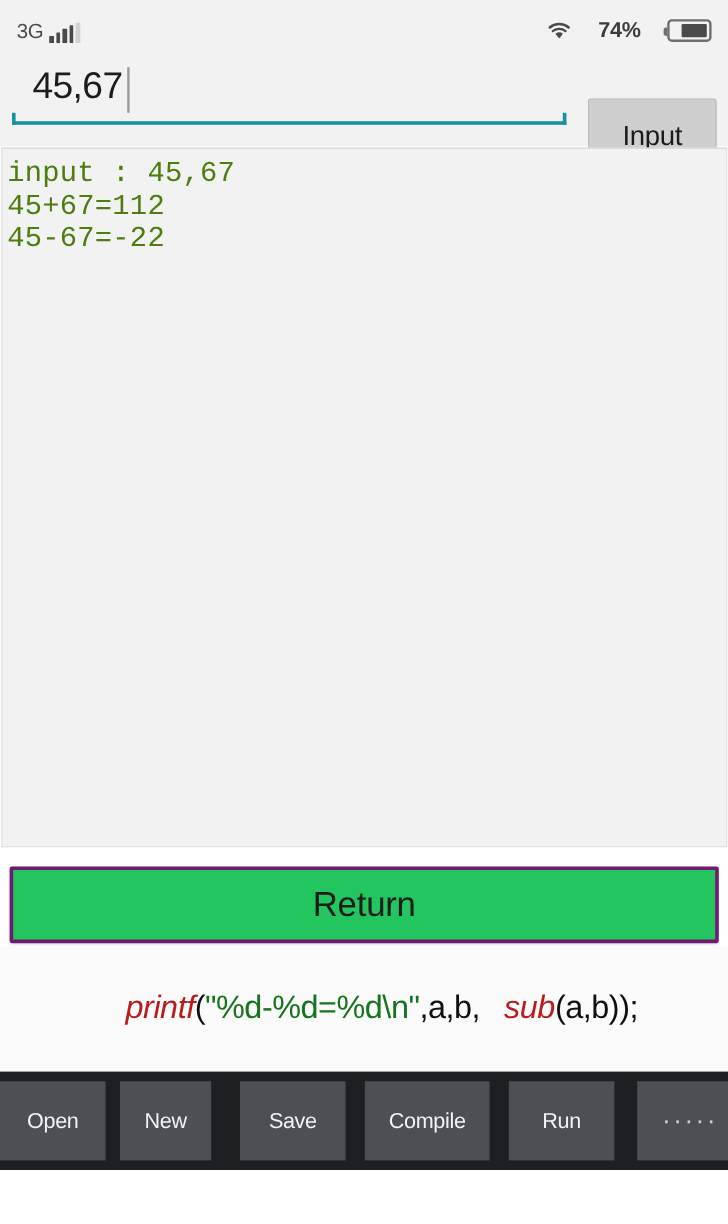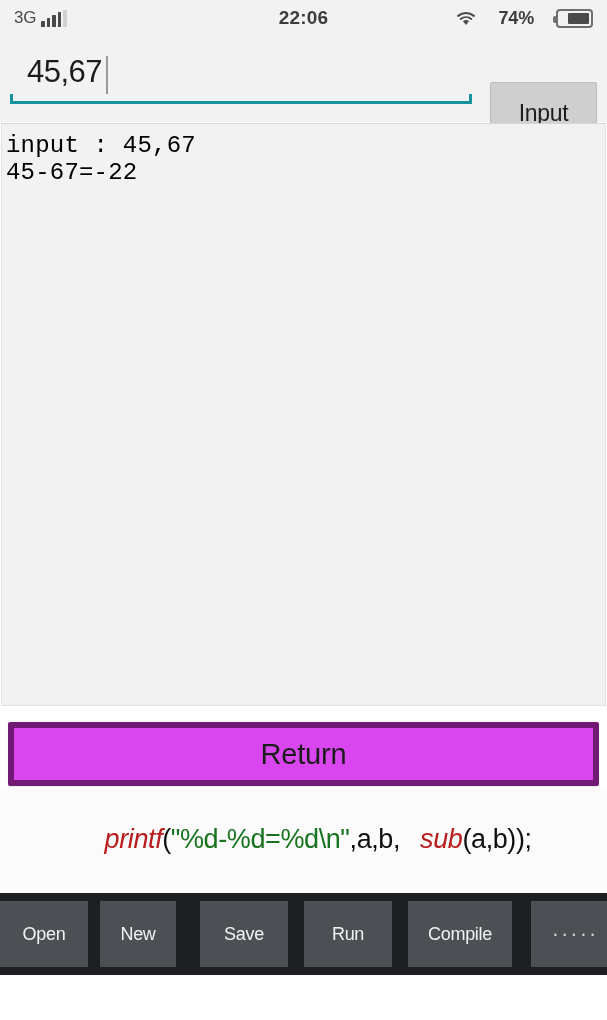--- a/index.html
+++ b/index.html
@@ -19,21 +19,21 @@
     background: #ffffff;
   }
 
   
   .status-bar {
     position: absolute;
     left: 0; top: 0;
     width: 607px; height: 36px;
     background: #f2f2f2;
     display: flex;
-    align-items: center;
+    align-items: flex-end;
     padding: 0 14px;
   }
   .status-left {
     display: flex;
     align-items: flex-end;
     gap: 5px;
     flex: 0 0 auto;
   }
   .net-label {
     font-size: 17px;
@@ -176,32 +176,32 @@
     background: #f2f2f2;
     border: 1px solid #e2e2e2;
     border-top-color: #d6d6d6;
     overflow: hidden;
     padding: 8px 0 0 4px;
   }
   .console-line {
     font-family: "Liberation Mono", monospace;
     font-size: 24px;
     line-height: 27px;
-    color: #000000;
+    color: #4d7c0f;
     white-space: pre;
     letter-spacing: 0.2px;
   }
 
   
   .return-button {
     position: absolute;
     left: 8px; top: 722px;
     width: 591px; height: 64px;
-    background: #d946ef;
-    border: 6px solid #701a75;
+    background: #22c55e;
+    border: 3px solid #701a75;
     border-radius: 2px;
     font-family: "Liberation Sans", sans-serif;
     font-size: 29px;
     color: #1c1c1c;
     letter-spacing: -0.2px;
     cursor: pointer;
     box-shadow: 0 1px 2px rgba(0,0,0,0.10);
   }
 
   
@@ -273,21 +273,20 @@
       <span class="net-label">3G</span>
       <span class="signal-bars">
         <i></i>
           <i></i>
           <i></i>
           <i></i>
           <i></i>
       </span>
     </div>
 
-    <div class="status-center">22:06</div>
 
     <div class="status-right">
       <span>
         <svg class="wifi-icon" viewBox="0 0 24 18" xmlns="http://www.w3.org/2000/svg">
           <path d="M12 16.2 L8.6 11.8 A5.6 5.6 0 0 1 15.4 11.8 Z" fill="#4a4a4a"></path>
           <path d="M3.4 6.1 A13.4 13.4 0 0 1 20.6 6.1" stroke="#4a4a4a" stroke-width="2.3" fill="none" stroke-linecap="round"></path>
           <path d="M6.2 9.5 A9.3 9.3 0 0 1 17.8 9.5" stroke="#4a4a4a" stroke-width="2.1" fill="none" stroke-linecap="round"></path>
         </svg>
       </span>
       <span class="batt-pct">74%</span>
@@ -301,39 +300,40 @@
     <div class="edit-wrap">
       <input class="edit-text" type="text" value="45,67" style="">
       <span class="caret"></span>
       <span class="edit-underline"></span>
     </div>
     <button class="input-button">Input</button>
   </div>
 
   <div class="console">
     <div class="console-line">input : 45,67</div>
+    <div class="console-line">45+67=112</div>
     <div class="console-line">45-67=-22</div>
   </div>
 
   <button class="return-button">Return</button>
 
   <div class="code-area">
     <div class="code-line indent">
       <span class="tok-fn">printf</span><span class="tok-pl">(</span><span class="tok-str">"%d-%d=%d\n"</span><span class="tok-pl">,a,b,</span><span class="tok-fn">sub</span><span class="tok-pl">(a,b));</span>
     </div>
     <div class="code-line indent">
       
     </div>
 
   </div>
 
   <div class="toolbar">
     <button class="tool-btn b0">Open</button>
     <button class="tool-btn b1">New</button>
     <button class="tool-btn b2">Save</button>
+    <button class="tool-btn b3">Compile</button>
     <button class="tool-btn b4">Run</button>
-    <button class="tool-btn b3">Compile</button>
     <button class="tool-btn b5">·····</button>
   </div>
 
   <div class="bottom-space"></div>
 
 </div>
 
 </body></html>

